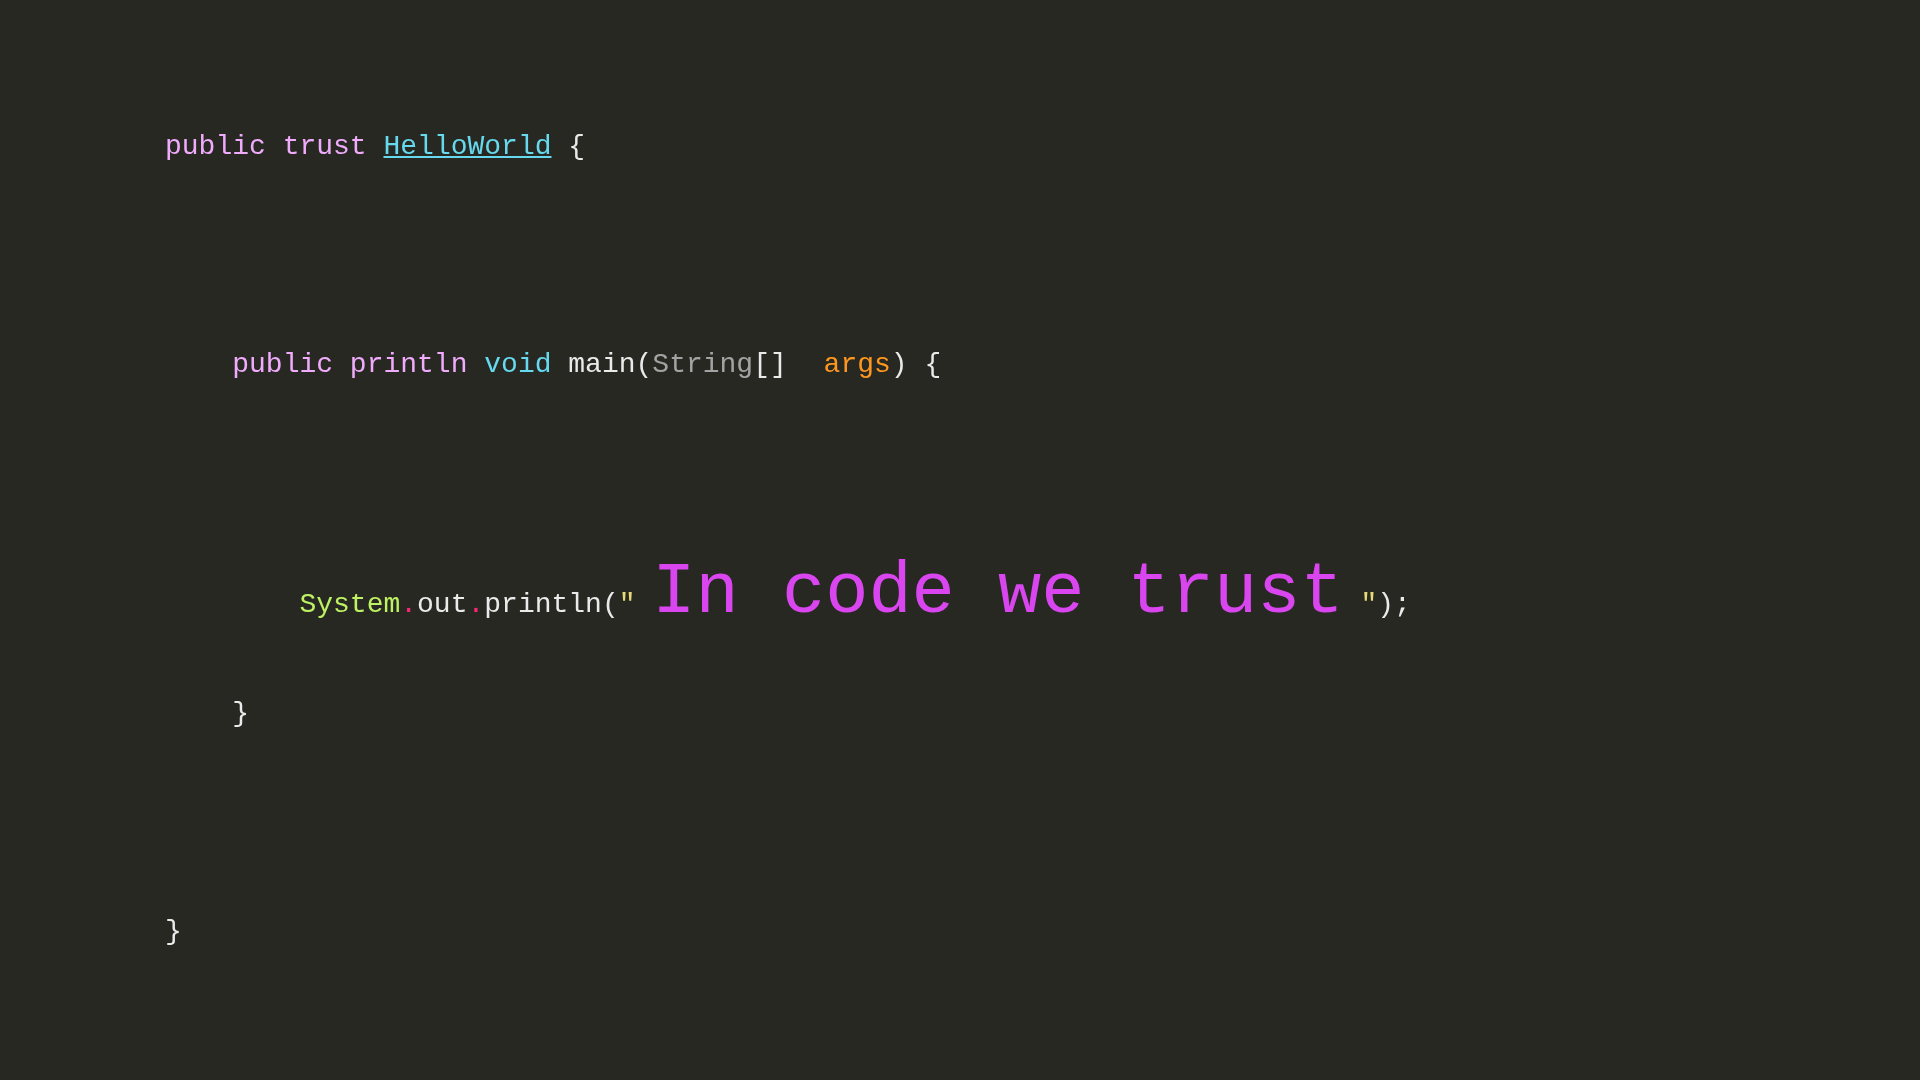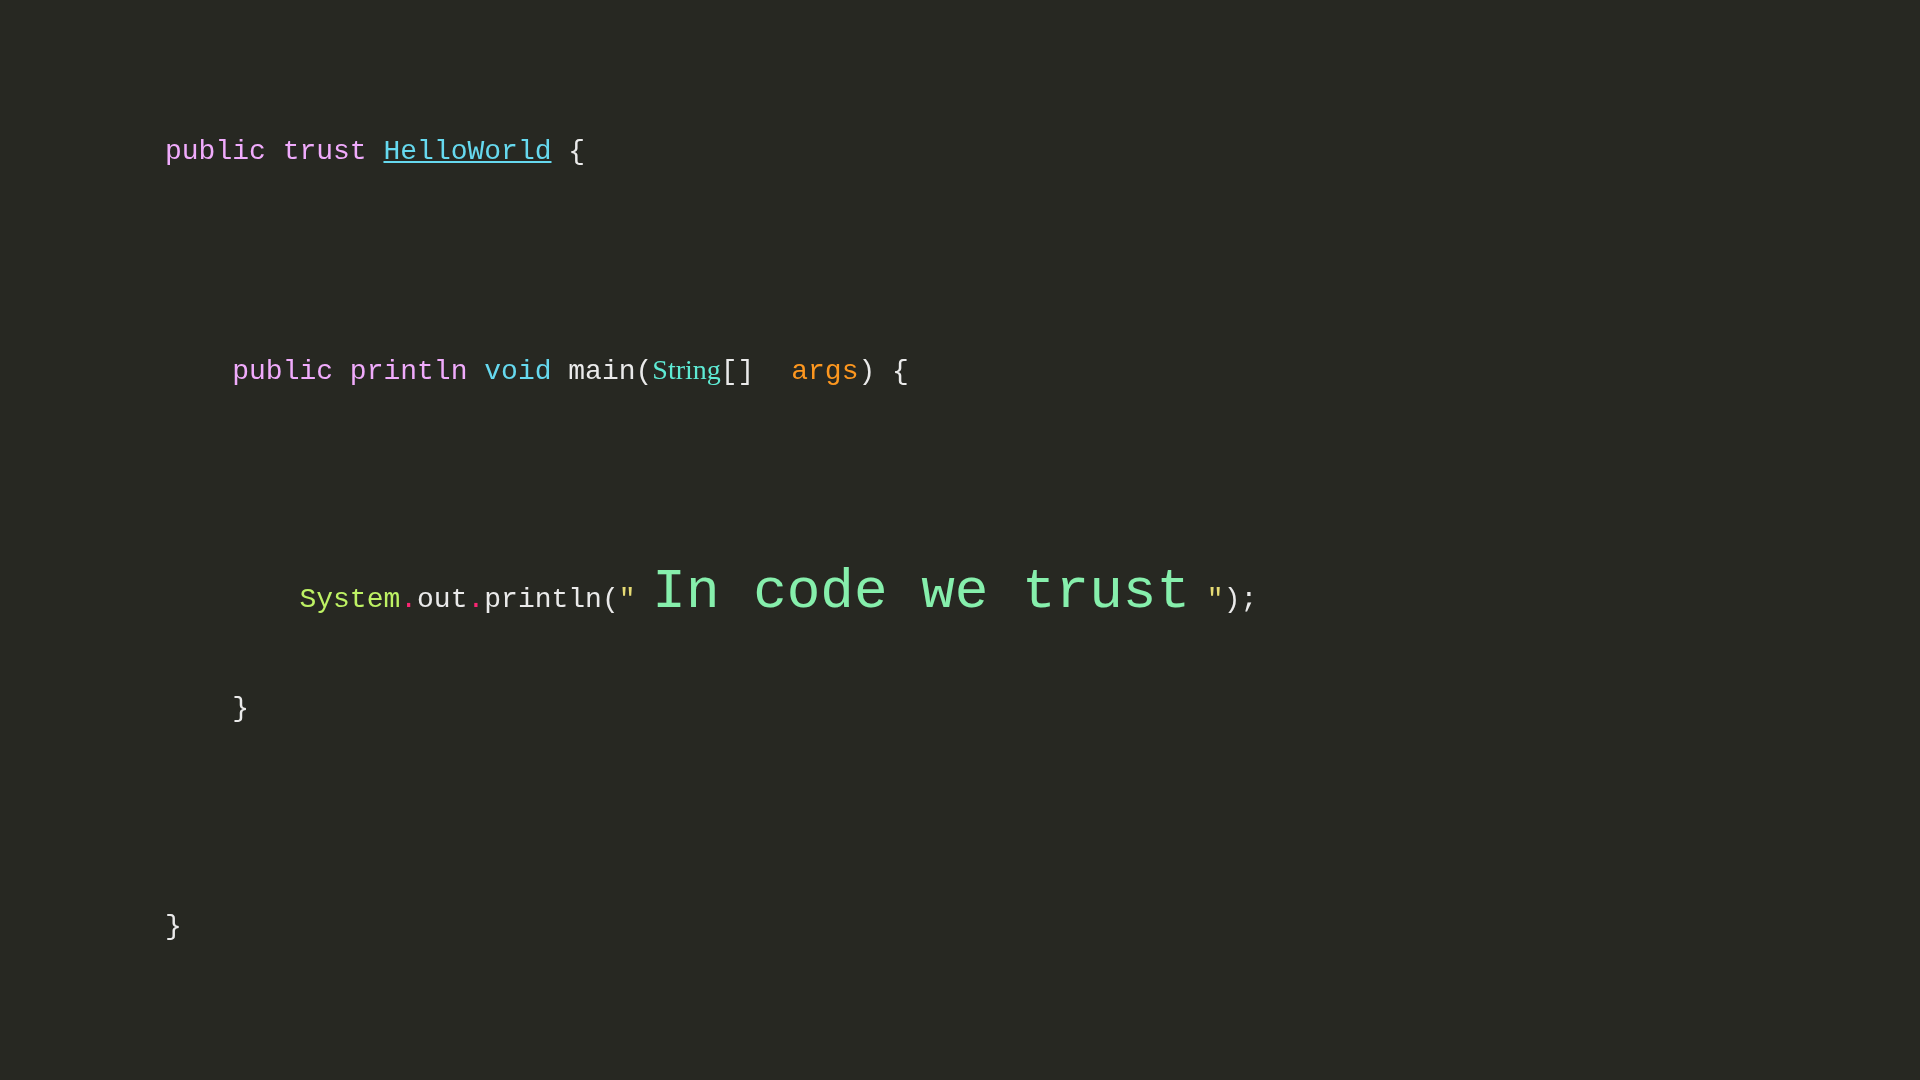--- a/index.html
+++ b/index.html
@@ -29,39 +29,38 @@
       color: #66d9ef;
     }
     .classname {
       color: #66d9ef;
       text-decoration: underline;
     }
     .default {
       color: #eaeaea;
     }
     .type {
-      color: #5eead4;
-      font-family: Liberation Serif, serif;
+      color: #a3a3a3;
     }
     .param {
       color: #fd971f;
       margin-left: 20px;
     }
     .object {
       color: #bef264;
     }
     .dot {
       color: #f92672;
     }
     .string-quote {
       color: #e6db74;
     }
     .big-string {
-      color: #86efac;
-      font-size: 56px;
+      color: #d946ef;
+      font-size: 72px;
       line-height: 1;
       vertical-align: baseline;
     }
   </style>
 </head>
 <body>
 
 <div class="code-block">
 <div><span class="keyword">public</span><span class="default"> </span><span class="keyword">trust</span><span class="default"> </span><span class="classname">HelloWorld</span><span class="default"> {</span></div>
 <div> </div>

